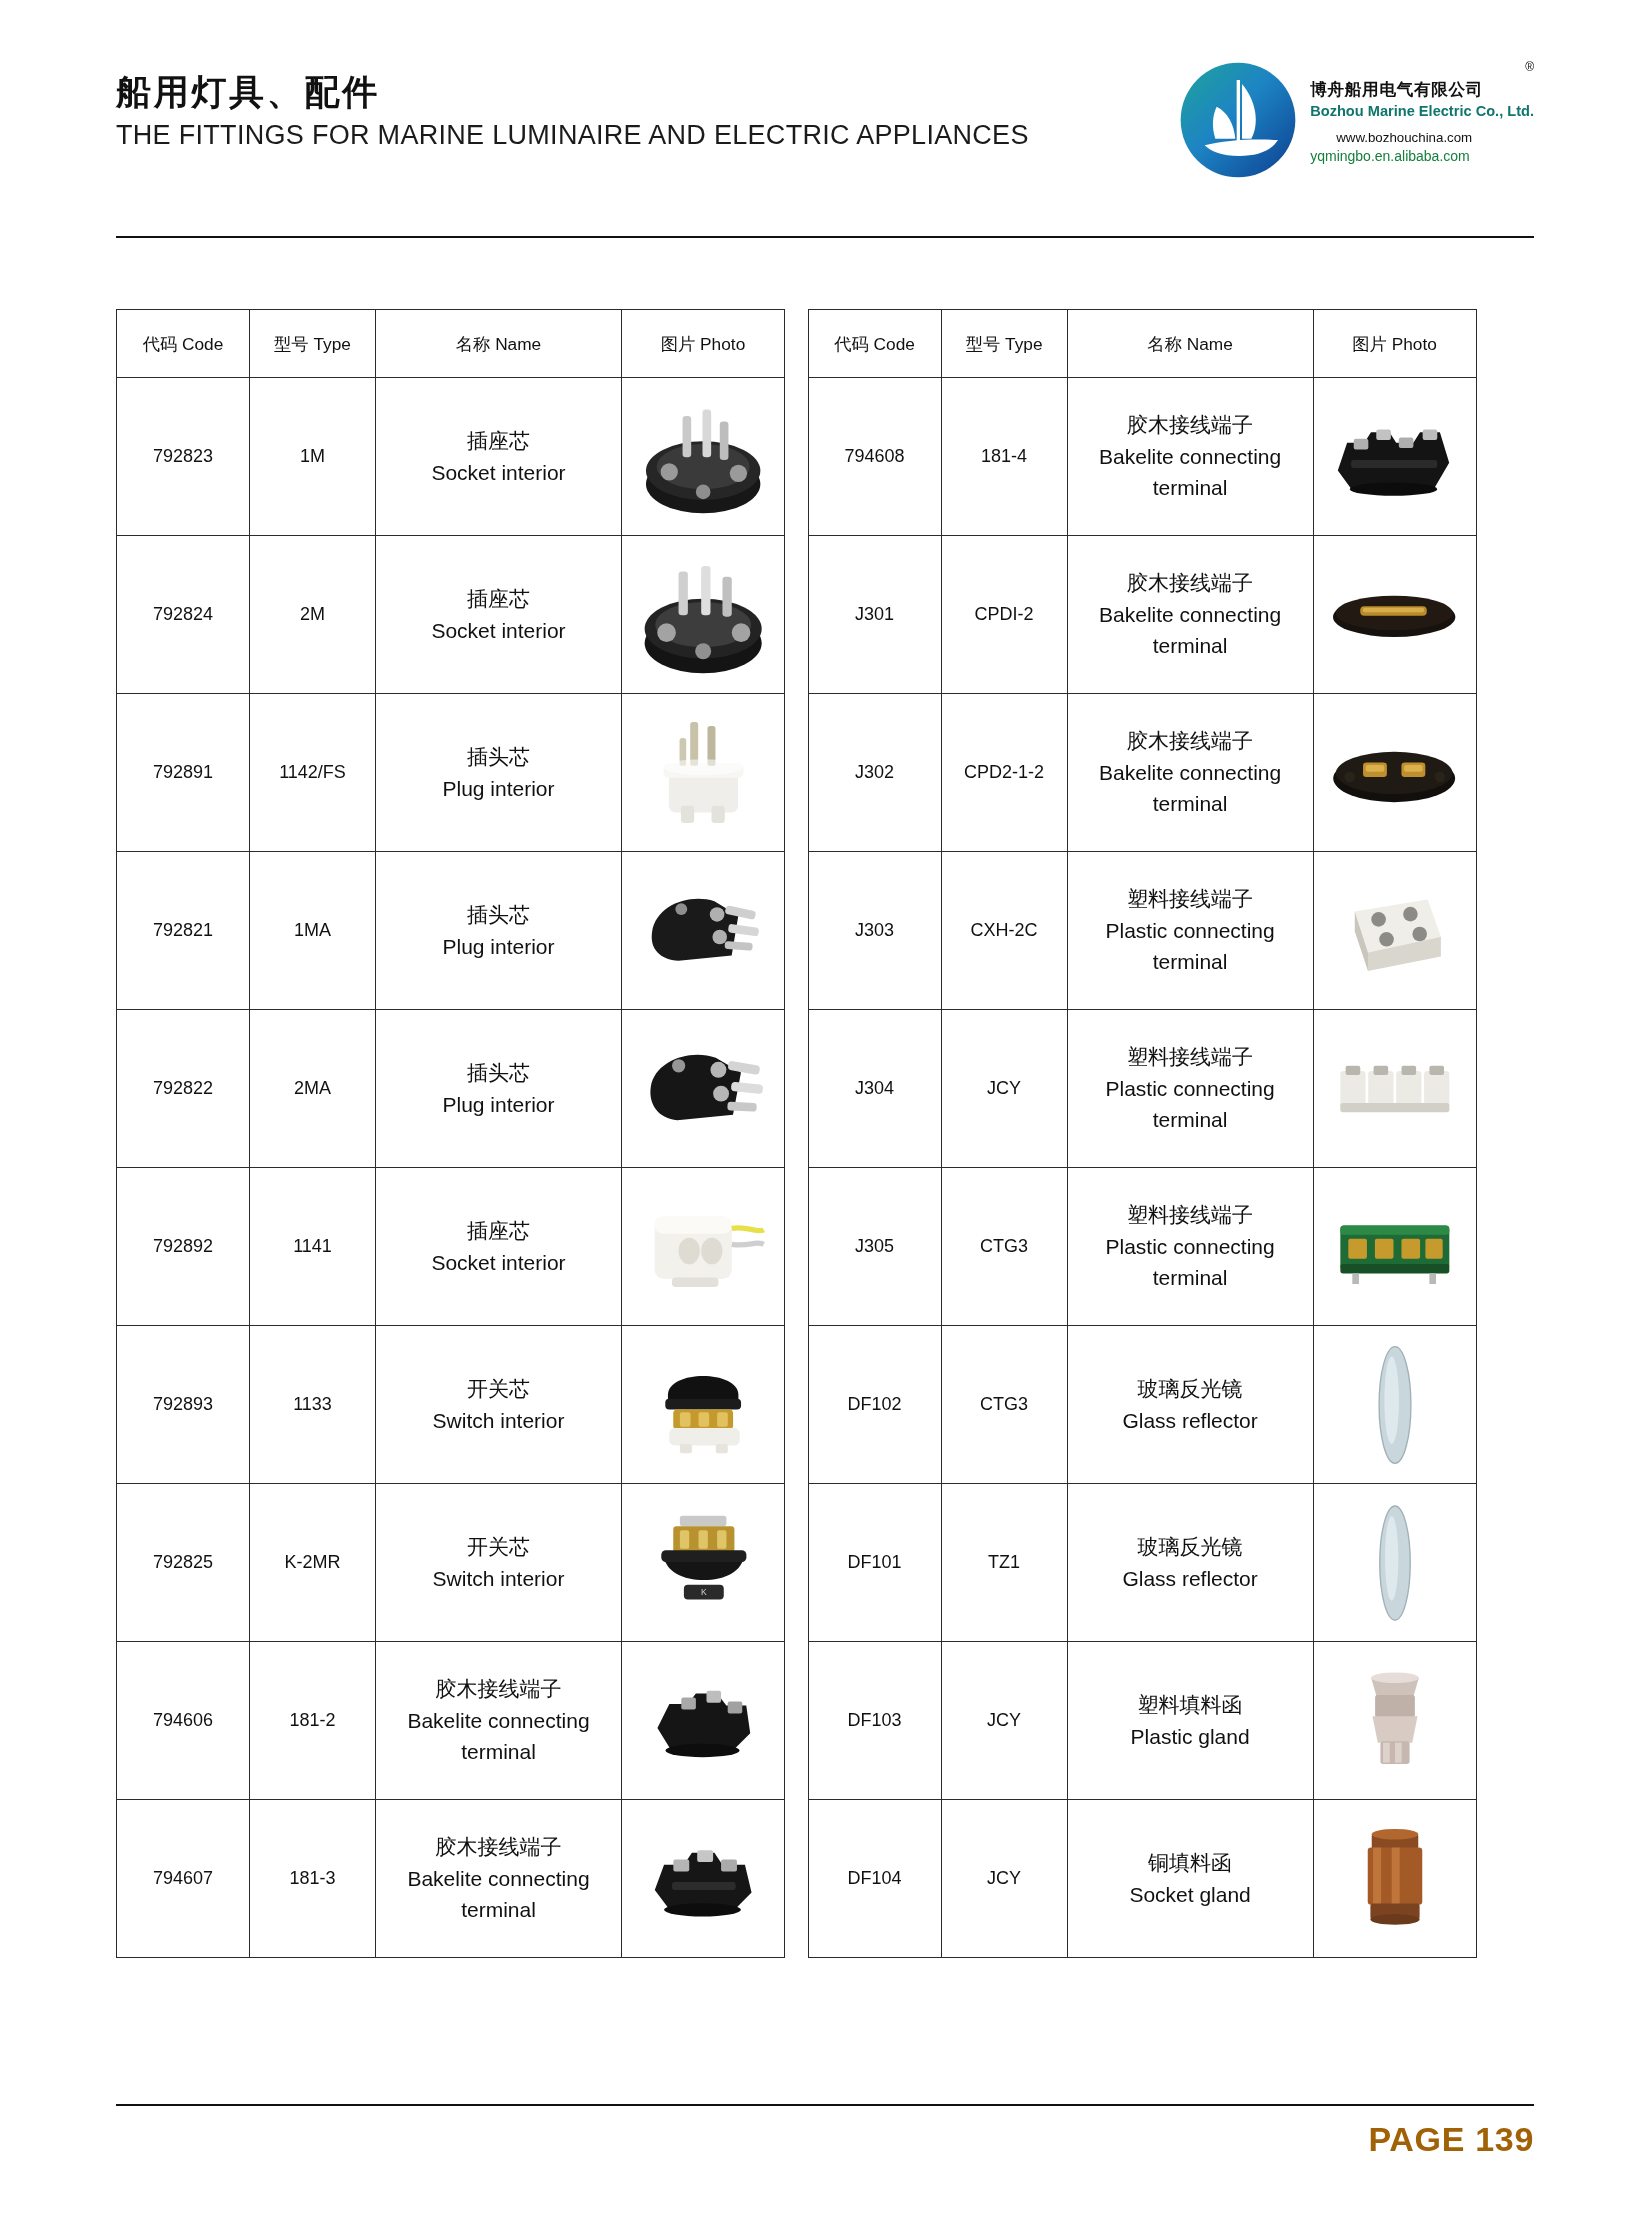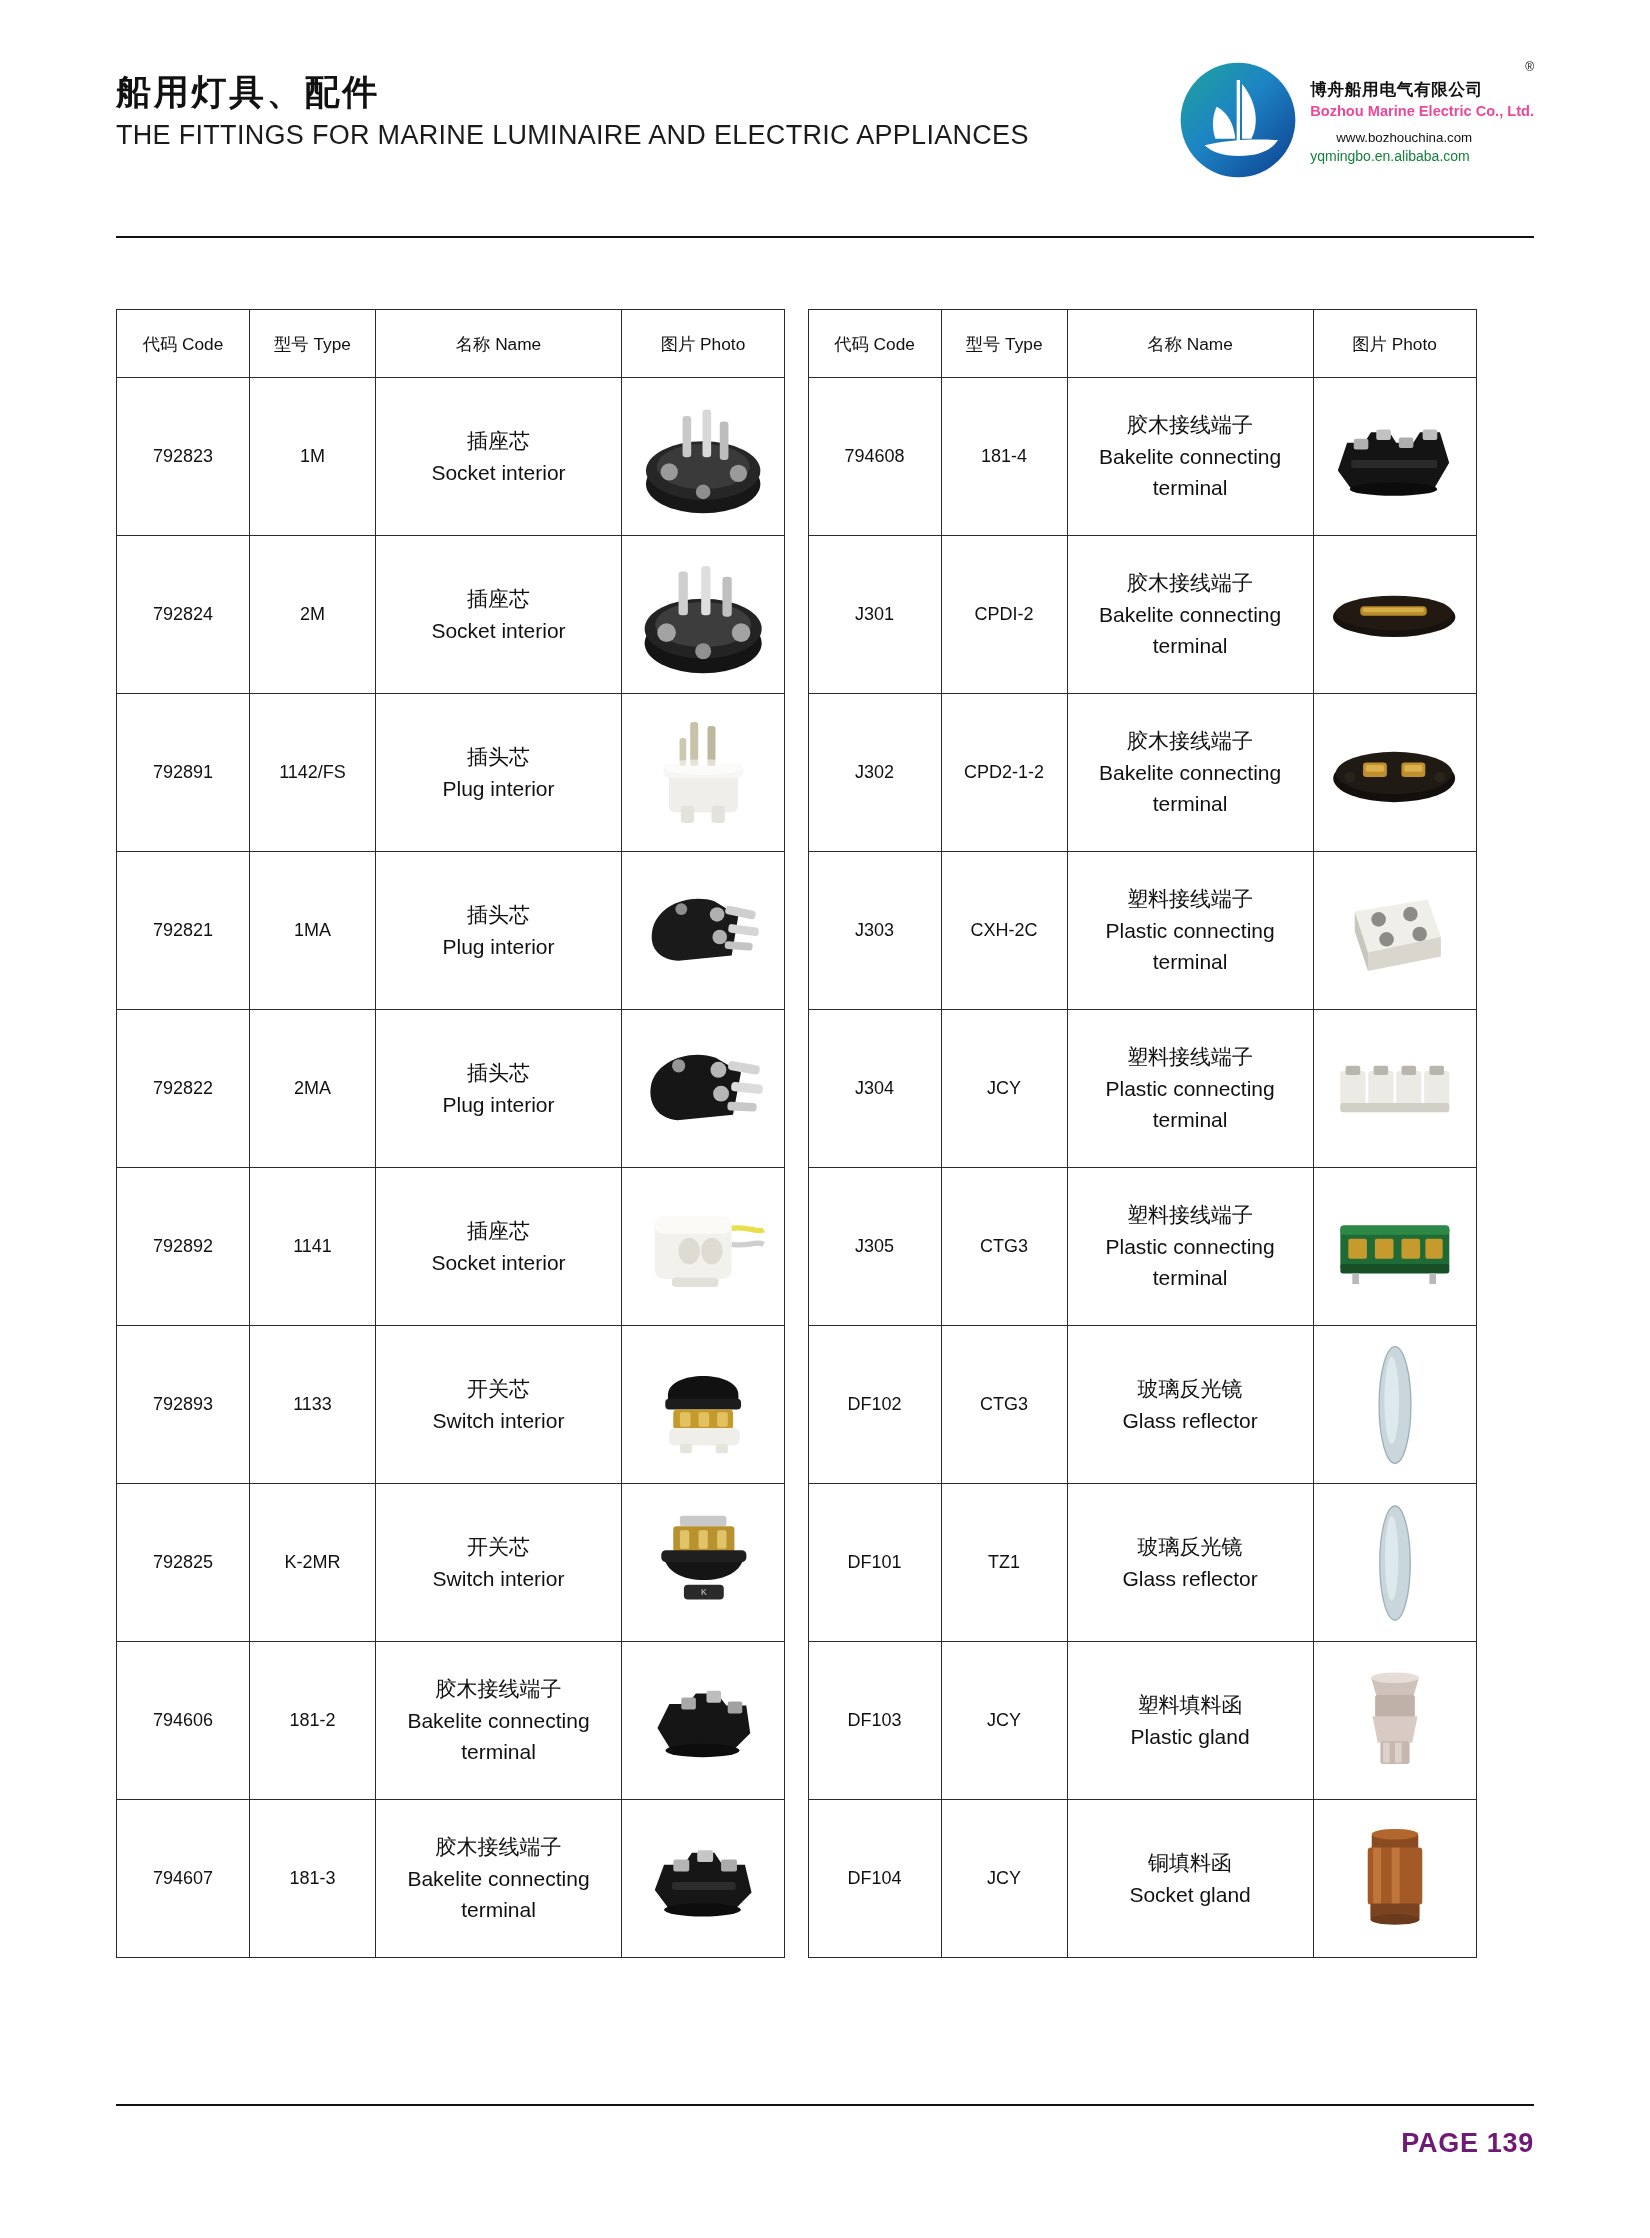--- a/index.html
+++ b/index.html
@@ -69,21 +69,21 @@
   }
   .logo-cn {
     font-size: 16.6px;
     font-weight: bold;
     letter-spacing: 0.7px;
     color: #111;
   }
   .logo-en {
     font-size: 14.6px;
     font-weight: bold;
-    color: #ec4899;
+    color: #0f766e;
     margin-top: 1.3px;
   }
   .logo-url {
     font-size: 13.3px;
     color: #111;
     margin-top: 6.7px;
     margin-left: 26px;
   }
   .logo-url2 {
     font-size: 14px;
@@ -165,24 +165,24 @@
     left: 116px;
     right: 116px;
     bottom: 133px;
     height: 2px;
     background: #111;
   }
   .page-num {
     position: absolute;
     right: 116px;
     bottom: 80px;
-    font-size: 27px;
+    font-size: 34px;
     font-weight: bold;
     letter-spacing: 0.7px;
-    color: #701a75;
+    color: #a16207;
   }
 
   
   svg.art { display: block; }
 </style>
 </head>
 <body>
 
 <div class="page">
 

